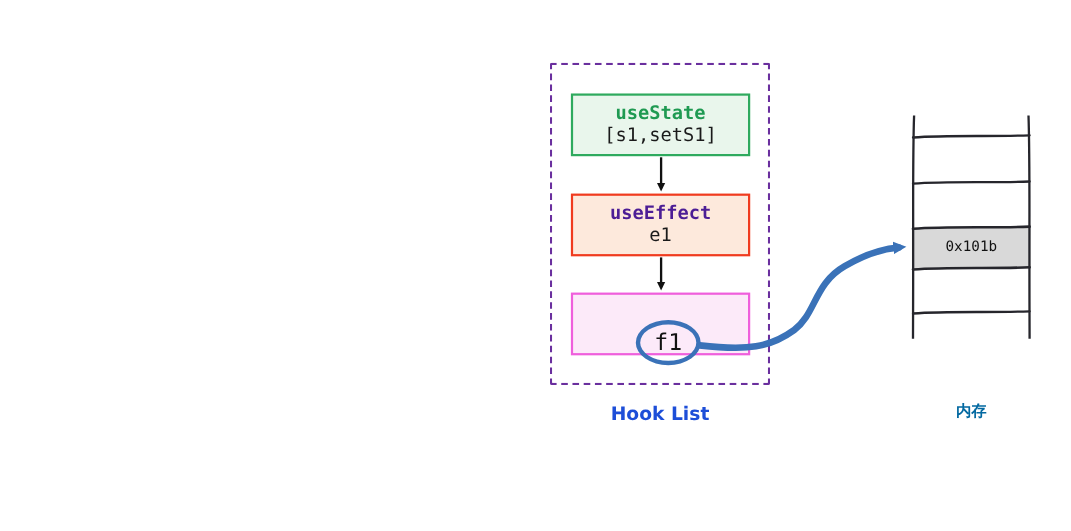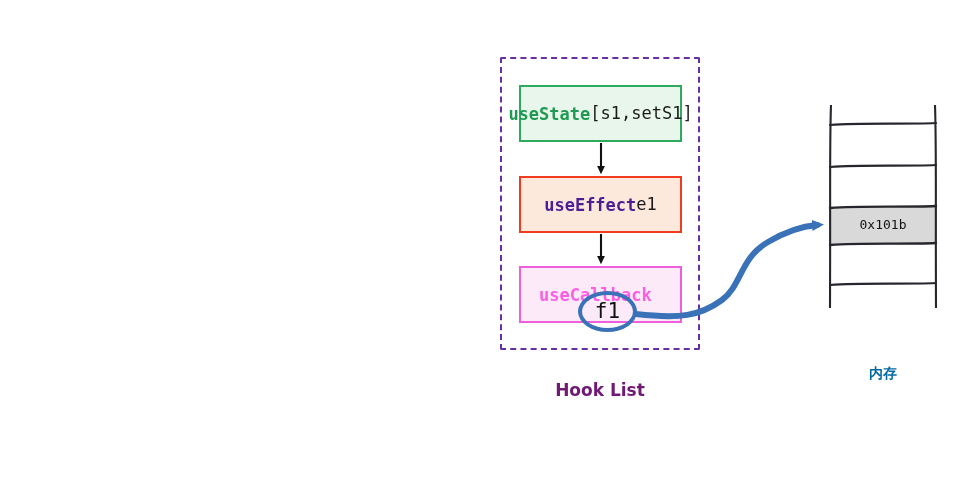--- a/index.html
+++ b/index.html
@@ -35,21 +35,21 @@
   }
 
   
   .hook-box {
     position: absolute;
     box-sizing: border-box;
     border-width: 2px;
     border-style: solid;
     text-align: center;
     display: flex;
-    flex-direction: row;
+    flex-direction: column;
     align-items: center;
     justify-content: center;
   }
   .hook-title {
     font-family: "DejaVu Sans Mono", "Liberation Mono", monospace;
     font-weight: bold;
     font-size: 17px;
     line-height: 20px;
     letter-spacing: 0px;
   }
@@ -136,22 +136,21 @@
     position: absolute;
     text-align: center;
     font-weight: bold;
   }
   #caption-hooklist {
     left: 500px;
     top: 367px;
     width: 200px;
     font-family: "DejaVu Sans", sans-serif;
     font-size: 17px;
-    color: #701a75;
-    margin-top: 13px;
+    color: #1d4ed8;
   }
   #caption-memory {
     left: 828px;
     top: 365px;
     width: 110px;
     font-family: "DejaVu Sans", sans-serif;
     font-size: 14px;
     color: #0369a1;
   }
 
@@ -174,21 +173,20 @@
     <div class="hook-title">useState</div>
     <div class="hook-sub">[s1,setS1]</div>
   </div>
 
   <div class="hook-box" id="box-useeffect">
     <div class="hook-title">useEffect</div>
     <div class="hook-sub">e1</div>
   </div>
 
   <div class="hook-box" id="box-usecallback">
-    <div class="hook-title">useCallback</div>
     <div class="hook-sub">&nbsp;</div>
   </div>
 
   <div class="f1-ellipse"></div>
   <div class="f1-text">f1</div>
 
   <div class="mem-col">
     <svg width="110" height="203" viewBox="0 0 110 203">
 
       <path d="M1,103 L109,101 L109,139 L1,140 Z" fill="#d9d9d9" stroke="none"></path>

